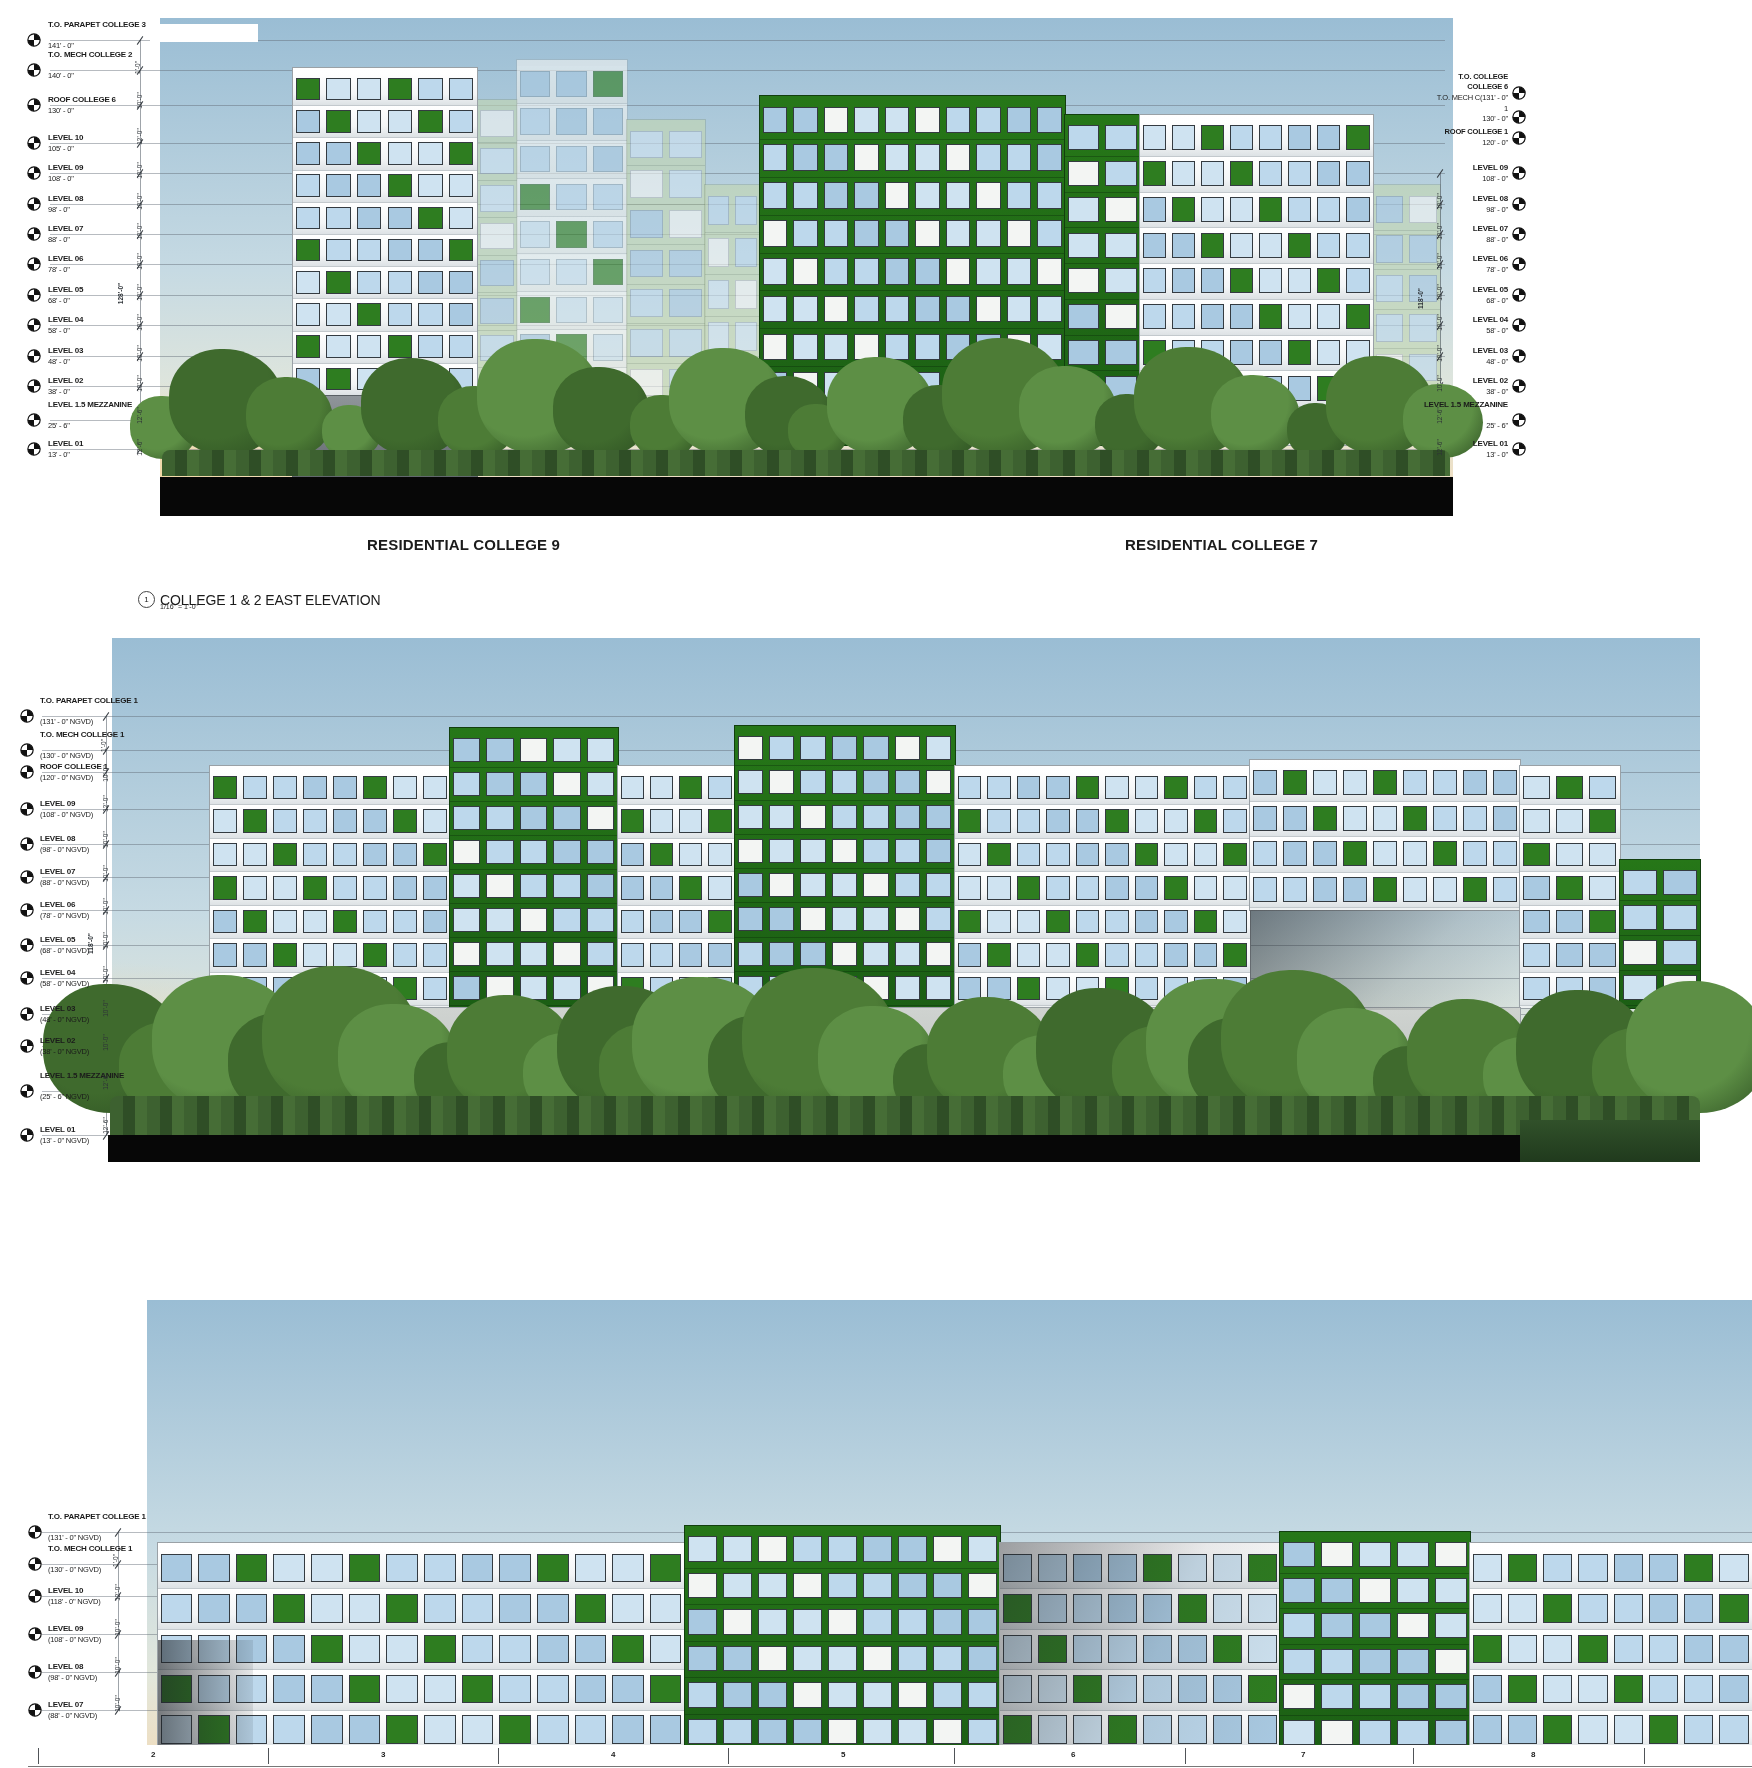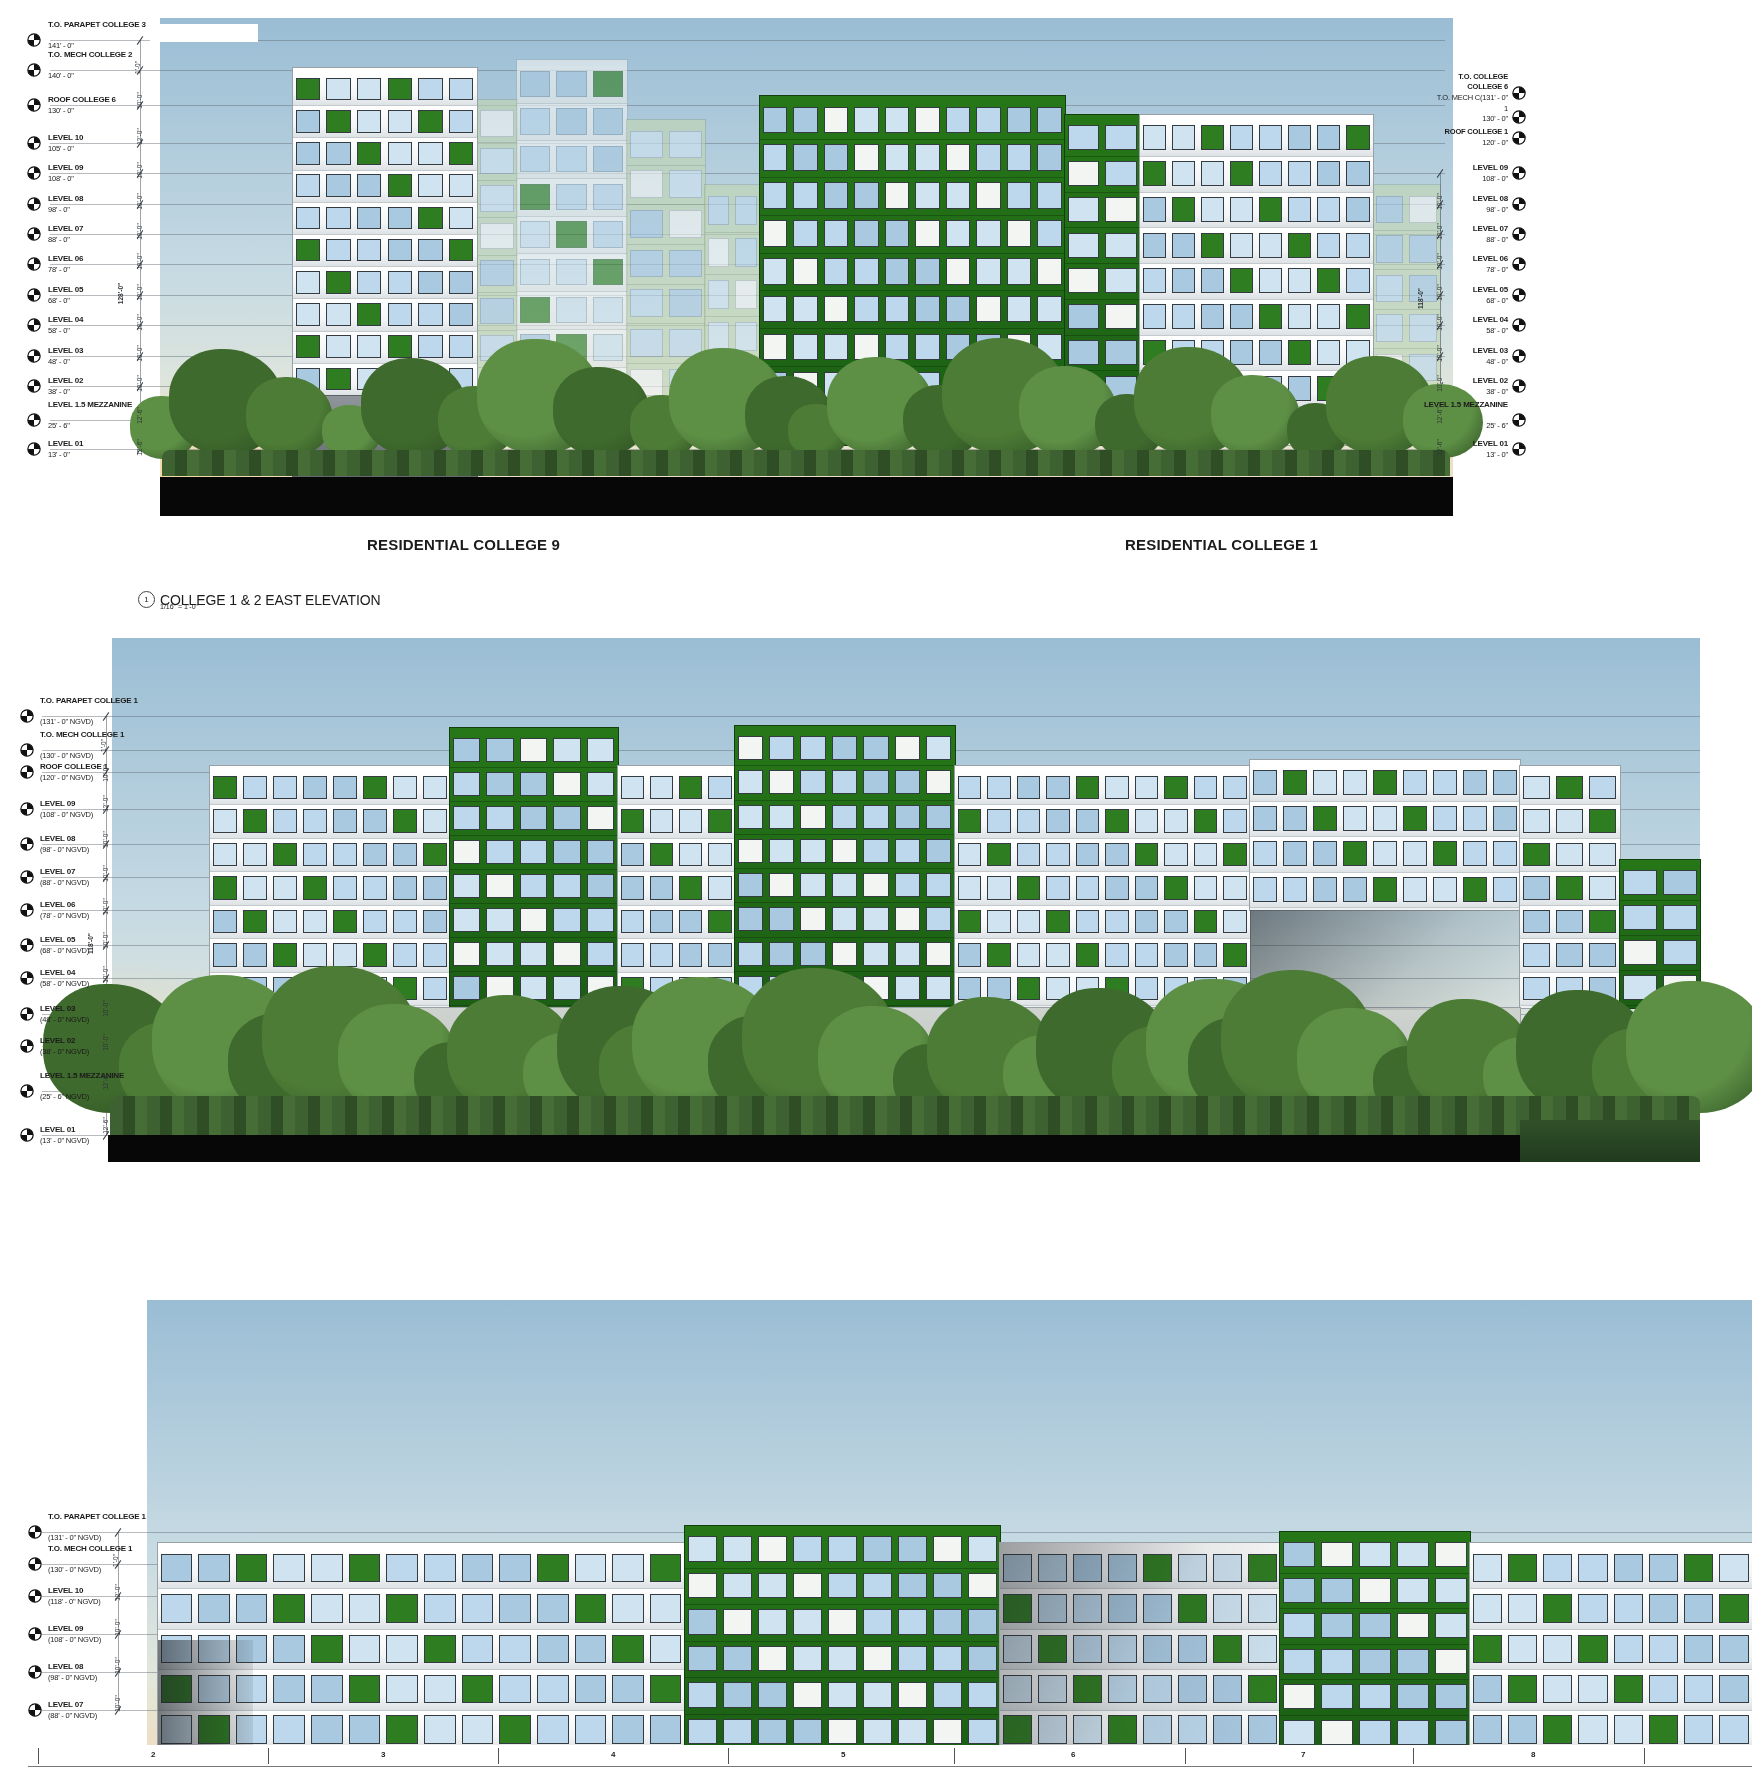--- a/index.html
+++ b/index.html
@@ -36,21 +36,21 @@
     background:repeating-linear-gradient(90deg,#3d6130 0 13px,#2f4e26 13px 25px,#466d36 25px 37px);}
   .ground-black{position:absolute;background:#070707;z-index:6;}
   .shadow-ov{position:absolute;z-index:4;pointer-events:none;}
 </style>
 </head>
 <body>
 
 <div class="sheet">
 
   <div class="caption" style="left:367px;top:536px;">RESIDENTIAL COLLEGE 9</div>
-  <div class="caption" style="left:1125px;top:536px;">RESIDENTIAL COLLEGE 1</div>
+  <div class="caption" style="left:1125px;top:536px;">RESIDENTIAL COLLEGE 7</div>
   <div class="vt-circle" style="left:138px;top:591px;">1</div>
   <div class="vt-title" style="left:160px;top:592px;">COLLEGE 1 &amp; 2 EAST ELEVATION</div>
   <div class="vt-scale" style="left:160px;top:603px;">1/16" = 1'-0"</div>
 <div class="abs" style="left: 160px; top: 18px; width: 1293px; height: 459px; z-index: 0; background: linear-gradient(rgb(154, 189, 212) 0%, rgb(198, 218, 227) 55%, rgb(227, 231, 219) 85%, rgb(237, 223, 196) 100%);"></div>
     <div class="abs" style="left: 160px; top: 380px; width: 260px; height: 97px; z-index: 0; background: radial-gradient(at 0% 100%, rgba(243, 214, 160, 0.8), rgba(243, 214, 160, 0) 70%);"></div>
     <div class="abs" style="left: 1150px; top: 150px; width: 100px; height: 100px; z-index: 0; border-radius: 50%; background: radial-gradient(circle, rgba(255, 255, 240, 0.9), rgba(255, 255, 240, 0) 70%);"></div>
     <div class="lvl-line" style="left: 50px; top: 40px; width: 1395px;"></div>
     <div class="lvl-line" style="left: 50px; top: 70px; width: 1395px;"></div>
     <div class="lvl-line" style="left: 50px; top: 105px; width: 1395px;"></div>
     <div class="lvl-line" style="left: 50px; top: 143px; width: 1395px;"></div>

